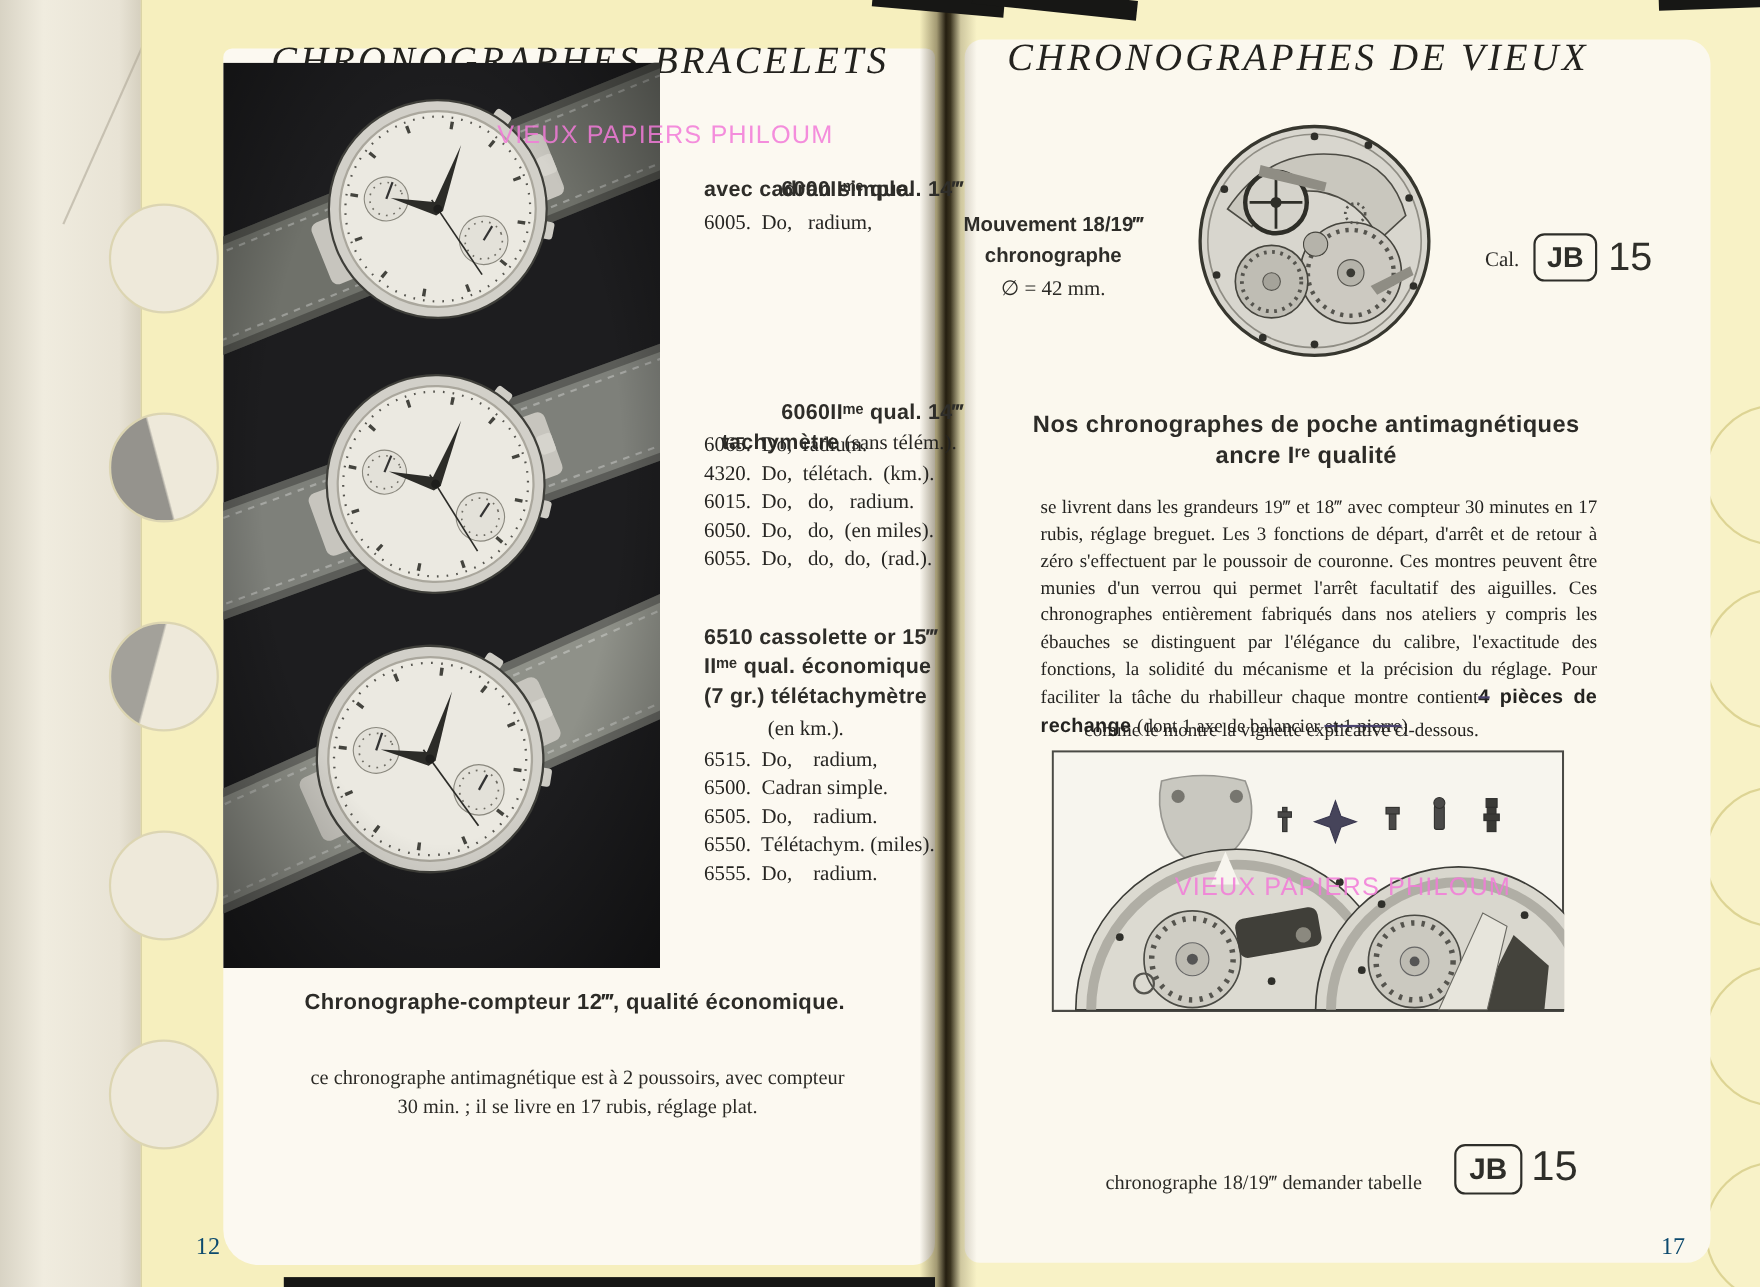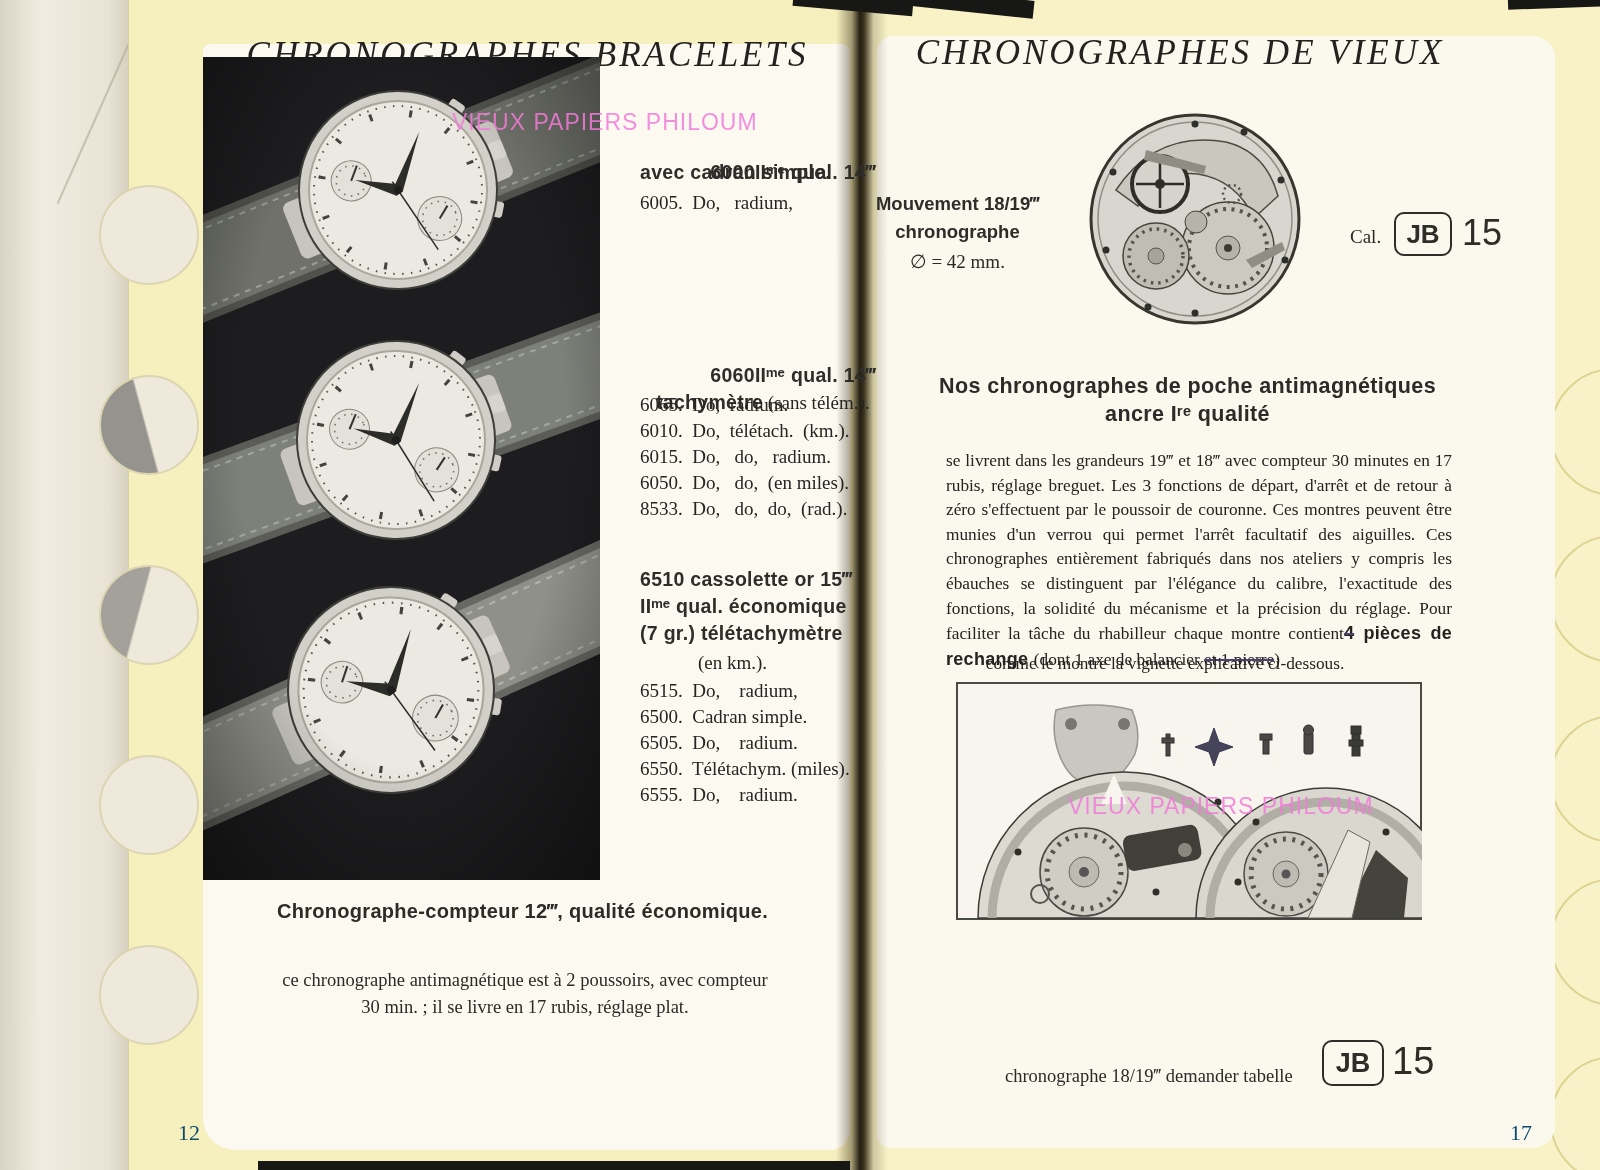--- a/index.html
+++ b/index.html
@@ -125,24 +125,24 @@
   <div class="abs boldline" style="left:640px;top:159px;">avec cadran simple.</div>
   <div class="abs item" style="left:640px;top:190px;">6005.  Do,   radium,</div>
 
   <div class="abs boldline" style="left:640px;top:335px;">
     <span class="code">6060</span><span>IIᵐᵉ qual. 14‴</span>
   </div>
   <div class="abs" style="left:640px;top:362px;line-height:27px;white-space:pre;">
     <span class="boldline">tachymètre</span><span class="item"> (sans télém.).</span>
   </div>
   <div class="abs item" style="left:640px;top:392px;">6065.  Do,  radium.</div>
-  <div class="abs item" style="left:640px;top:418px;">6010.  Do,  télétach.  (km.).</div>
+  <div class="abs item" style="left:640px;top:418px;">4320.  Do,  télétach.  (km.).</div>
   <div class="abs item" style="left:640px;top:444px;">6015.  Do,   do,   radium.</div>
   <div class="abs item" style="left:640px;top:470px;">6050.  Do,   do,  (en miles).</div>
-  <div class="abs item" style="left:640px;top:496px;">8533.  Do,   do,  do,  (rad.).</div>
+  <div class="abs item" style="left:640px;top:496px;">6055.  Do,   do,  do,  (rad.).</div>
 
   <div class="abs boldline" style="left:640px;top:566px;">6510 cassolette or 15‴</div>
   <div class="abs boldline" style="left:640px;top:593px;">IIᵐᵉ qual. économique</div>
   <div class="abs boldline" style="left:640px;top:620px;">(7 gr.) télétachymètre</div>
   <div class="abs item" style="left:698px;top:650px;">(en km.).</div>
   <div class="abs item" style="left:640px;top:678px;">6515.  Do,    radium,</div>
   <div class="abs item" style="left:640px;top:704px;">6500.  Cadran simple.</div>
   <div class="abs item" style="left:640px;top:730px;">6505.  Do,    radium.</div>
   <div class="abs item" style="left:640px;top:756px;">6550.  Télétachym. (miles).</div>
   <div class="abs item" style="left:640px;top:782px;">6555.  Do,    radium.</div>

